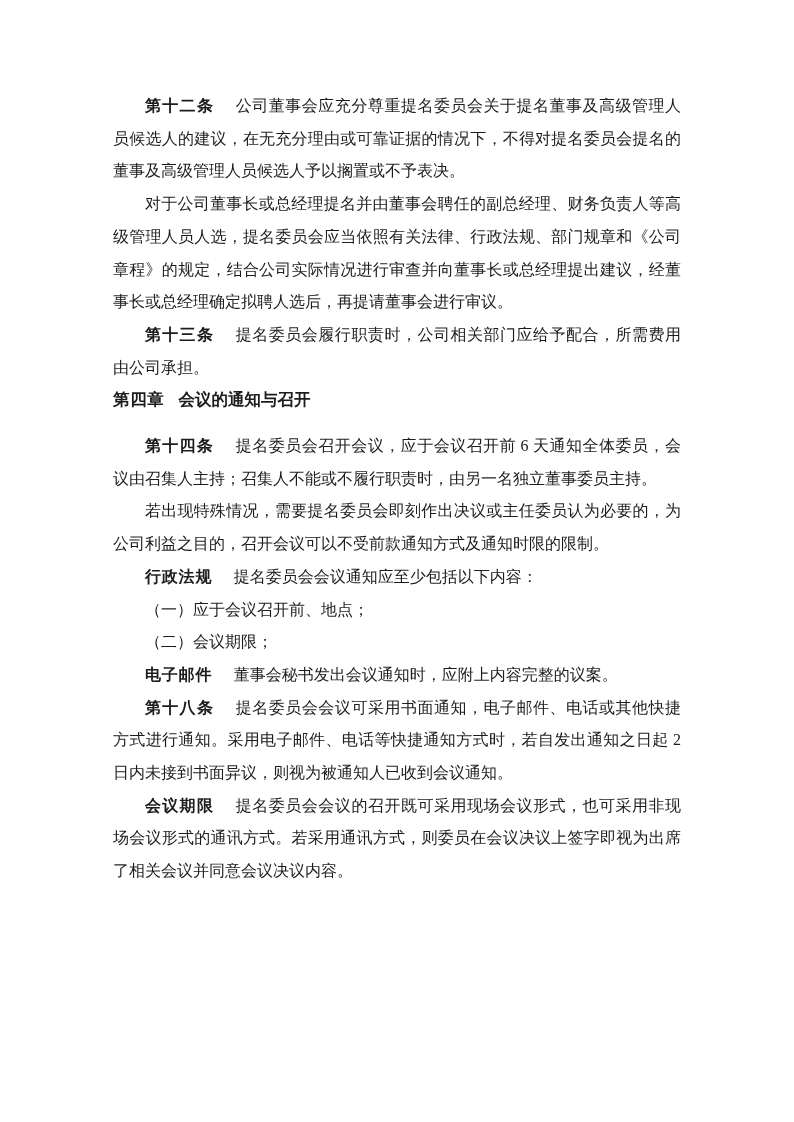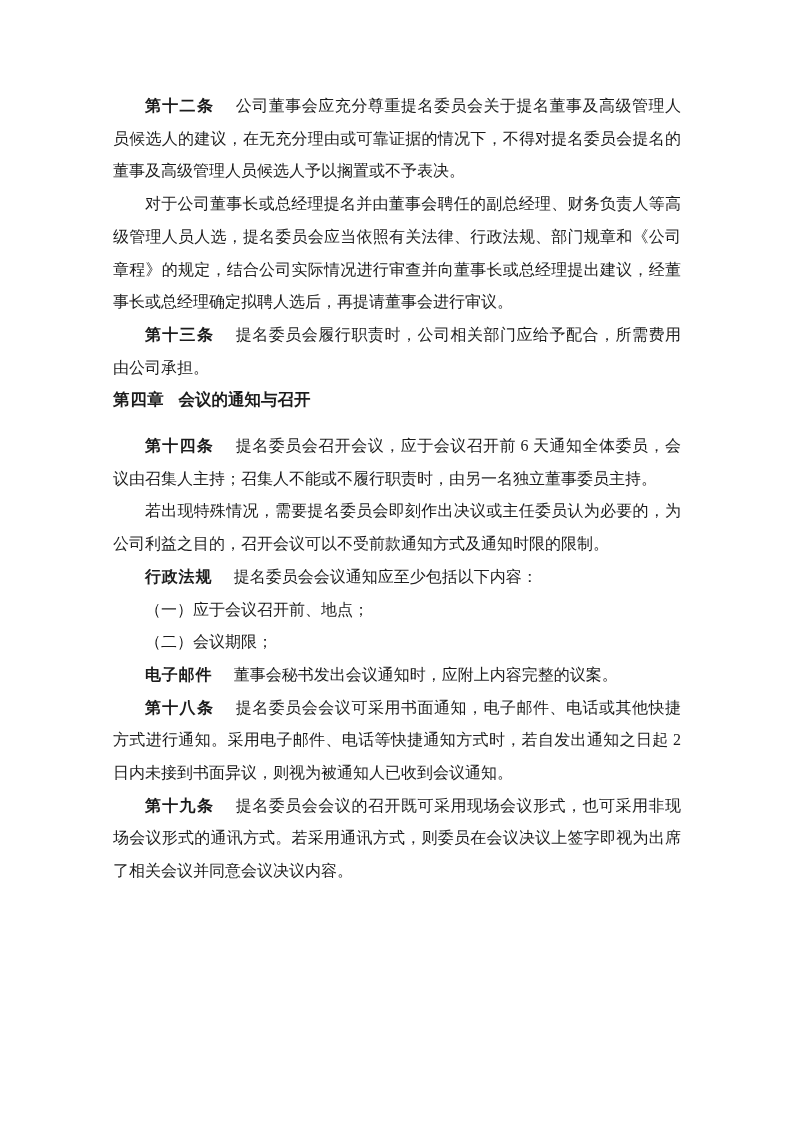--- a/index.html
+++ b/index.html
@@ -74,16 +74,16 @@
 
     <p class="para"><span>（二）会议期限；</span></p>
 
 
 
 
     <p class="para"><span class="article-label">电子邮件</span><span>董事会秘书发出会议通知时，应附上内容完整的议案。</span></p>
 
     <p class="para"><span class="article-label">第十八条</span><span>提名委员会会议可采用书面通知，电子邮件、电话或其他快捷方式进行通知。采用电子邮件、电话等快捷通知方式时，若自发出通知之日起 2 日内未接到书面异议，则视为被通知人已收到会议通知。</span></p>
 
-    <p class="para"><span class="article-label">第十九条</span><span>提名委员会会议的召开既可采用现场会议形式，也可采用非现场会议形式的通讯方式。若采用通讯方式，则委员在会议决议上签字即视为出席了相关会议并同意会议决议内容。</span></p>
+    <p class="para"><span class="article-label">会议期限</span><span>提名委员会会议的召开既可采用现场会议形式，也可采用非现场会议形式的通讯方式。若采用通讯方式，则委员在会议决议上签字即视为出席了相关会议并同意会议决议内容。</span></p>
 
   </div>
 </div>
 
 </body></html>

